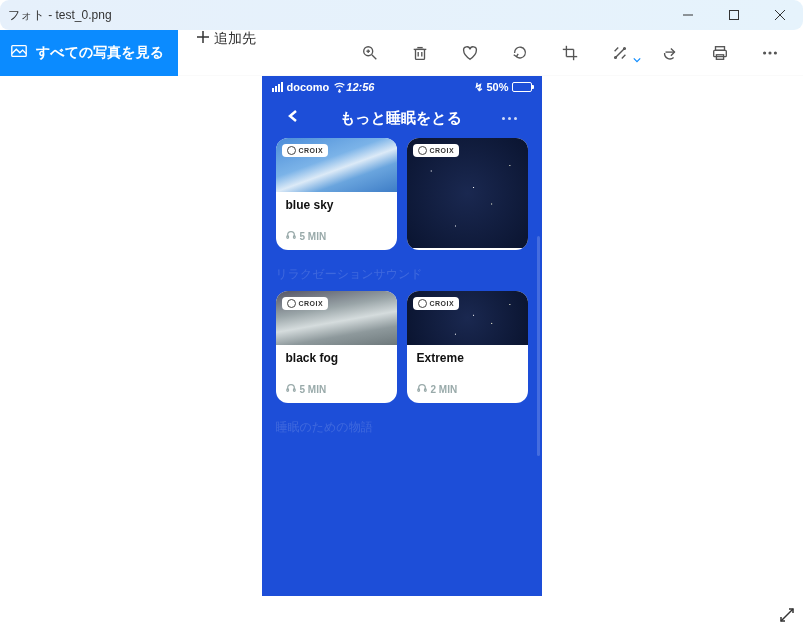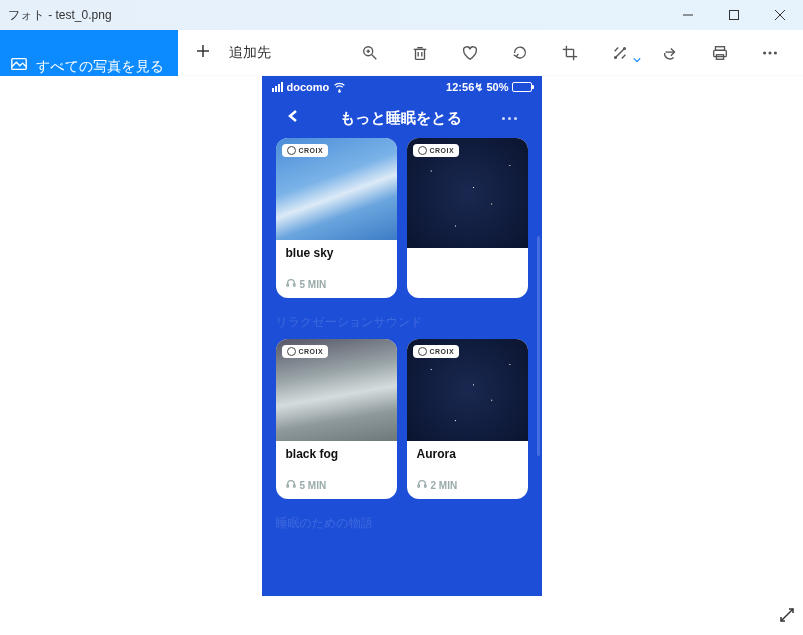--- a/index.html
+++ b/index.html
@@ -1,64 +1,64 @@
 <!DOCTYPE html>
 <html><head>
 <meta charset="utf-8">
 <style>
 * { margin: 0; padding: 0; box-sizing: border-box; font-family: "Yu Gothic UI", "Segoe UI", Meiryo, sans-serif; }
 body { width: 803px; height: 635px; background: #fff; overflow: hidden; position: relative; }
 
 
-.titlebar { height: 30px; background: linear-gradient(to right, #e6f0fb, #e6f3fc); display: flex; align-items: center; padding: 0 8px; font-size: 12px; color: #333; }
+.titlebar { height: 30px; background: linear-gradient(to right, #e6f0fb, #e6f3fc); display: flex; align-items: center; padding: 0 8px; font-size: 12px; color: #333; border-radius: 9px; }
 .titlebar .title { flex: 1; }
 .winbtns { display: flex; margin-right: -8px; }
 .winbtn { width: 46px; height: 30px; display: flex; align-items: center; justify-content: center; color: #333; }
 .winbtn svg { width: 10px; height: 10px; }
 
 
 .apptoolbar { height: 46px; background: #fff; display: flex; align-items: center; border-bottom: 1px solid rgba(0,0,0,0.02); }
-.viewall { background: #0b8bff; color: #fff; height: 46px; display: flex; align-items: flex-end; padding: 0 14px 0 10px; font-size: 14px; gap: 8px; }
+.viewall { background: #0b8bff; color: #fff; height: 46px; display: flex; align-items: center; padding: 0 14px 0 10px; font-size: 14px; gap: 8px; font-weight: bold; }
 .viewall svg { width: 18px; height: 18px; }
-.addto { display: flex; align-items: center; gap: 19px; padding: 15px 18px; font-size: 14px; color: #333; height: 46px; }
+.addto { display: flex; align-items: flex-start; gap: 4px; padding: 0 18px; font-size: 14px; color: #333; height: 46px; }
 .addto svg { width: 14px; height: 14px; }
 .toolgrp { margin-left: auto; display: flex; align-items: center; height: 46px; padding-right: 8px; }
 .toolbtn { width: 50px; height: 46px; display: flex; align-items: center; justify-content: center; color: #555; position: relative; }
 .toolbtn svg { width: 18px; height: 18px; stroke: #555; fill: none; stroke-width: 1.5; }
 .toolbtn .chev { position: absolute; right: 4px; top: 20px; }
 .toolbtn .chev svg { width: 8px; height: 8px; stroke: #0b8bff; }
 
 
 .viewer { position: absolute; top: 76px; left: 0; right: 0; bottom: 0; background: #fff; display: flex; justify-content: center; }
 .resize-handle { position: absolute; right: 8px; bottom: 8px; }
 .resize-handle svg { width: 16px; height: 16px; stroke: #333; fill: none; stroke-width: 1.5; }
 
 
 .phone { width: 280px; height: 520px; background: #1d4ed8; color: #fff; overflow: hidden; position: relative; }
 .statusbar { height: 22px; display: flex; align-items: center; padding: 0 10px; font-size: 11px; font-weight: 600; }
 .statusbar .sb-left { display: flex; align-items: center; gap: 4px; }
-.statusbar .sb-center { flex: 1; text-align: right; }
+.statusbar .sb-center { flex: 1; text-align: left; font-style: italic; }
 .statusbar .sb-right { display: flex; align-items: center; gap: 3px; }
 .sigbars { display: flex; align-items: flex-end; gap: 1px; }
 .sigbars span { width: 2px; background: #fff; }
 .sigbars span:nth-child(1){height:4px} .sigbars span:nth-child(2){height:6px} .sigbars span:nth-child(3){height:8px} .sigbars span:nth-child(4){height:10px}
 .wifi svg { width: 13px; height: 13px; fill: #fff; }
 .battery { width: 20px; height: 10px; border: 1px solid #fff; border-radius: 2px; position: relative; }
 .battery::after { content: ""; position: absolute; right: -3px; top: 2px; width: 2px; height: 4px; background: #fff; border-radius: 0 1px 1px 0; }
 .battery .fill { height: 100%; background: #fff; width: 50%; }
 
 .navbar { height: 40px; display: flex; align-items: center; padding: 0 25px; gap: 8px; }
 .navbar .back svg { width: 14px; height: 14px; stroke: #fff; fill: none; stroke-width: 2.5; }
 .navbar .ntitle { flex: 1; text-align: center; font-size: 15px; font-weight: 700; }
 .navbar .more { display: flex; gap: 3px; }
 .navbar .more span { width: 3px; height: 3px; border-radius: 50%; background: rgba(255,255,255,0.8); }
 
 .section-label { font-size: 12px; color: rgba(255,255,255,0.15); padding: 4px 14px 8px; font-weight: 400; }
 .grid { display: grid; grid-template-columns: 1fr 1fr; gap: 10px; padding: 0 14px; }
-.card { background: #fff; border-radius: 12px; overflow: hidden; display: flex; flex-direction: column; height: 160px; }
+.card { background: #fff; border-radius: 12px; overflow: hidden; display: flex; flex-direction: column; height: 112px; }
 .thumb { height: 110px; position: relative; }
 .badge { position: absolute; top: 6px; left: 6px; background: #fff; border-radius: 4px; padding: 2px 5px; font-size: 7px; font-weight: 700; color: #333; display: flex; align-items: center; gap: 3px; letter-spacing: 0.5px; }
 .badge::before { content: ""; width: 7px; height: 7px; border: 1px solid #444; border-radius: 50%; position: relative; }
 .cardtext { padding: 6px 10px 8px; }
 .cardtitle { font-size: 12px; font-weight: 800; color: #111; }
 .cardmeta { font-size: 10px; color: #9aa; display: flex; align-items: center; gap: 4px; margin-top: 18px; font-weight: 600; }
 .cardmeta svg { width: 10px; height: 10px; stroke: #9aa; fill: none; stroke-width: 1.5; }
 
 .sky { background: linear-gradient(160deg, #4a8cd8 0%, #7bb3e8 40%, #dceaf7 55%, #6aa5de 70%, #3d7cc6 100%); }
 .stars { background: radial-gradient(1px 1px at 20% 30%, #fff, transparent), radial-gradient(1px 1px at 70% 60%, #ffd, transparent), radial-gradient(1px 1px at 40% 80%, #fff, transparent), radial-gradient(1px 1px at 85% 25%, #ffd, transparent), radial-gradient(1px 1px at 55% 45%, #fff, transparent), radial-gradient(circle at 50% 50%, #1a2850 0%, #0a1430 100%); }
@@ -253,21 +253,21 @@
                 </svg></span>
               <span>5 MIN</span>
             </div>
         </div>
       </div>
       <div class="card">
         <div class="thumb stars">
             <span class="badge">CROIX</span>
           </div>
         <div class="cardtext">
-          <div class="cardtitle">Aurora</div>
+          <div class="cardtitle">Extreme</div>
           <div class="cardmeta">
               <span><svg viewBox="0 0 12 12">
                   <path d="M2 8 V6 a4 4 0 0 1 8 0 V8"></path>
                   <rect x="1" y="7" width="2" height="3" rx="1"></rect>
                   <rect x="9" y="7" width="2" height="3" rx="1"></rect>
                 </svg></span>
               <span>2 MIN</span>
             </div>
         </div>
       </div>

